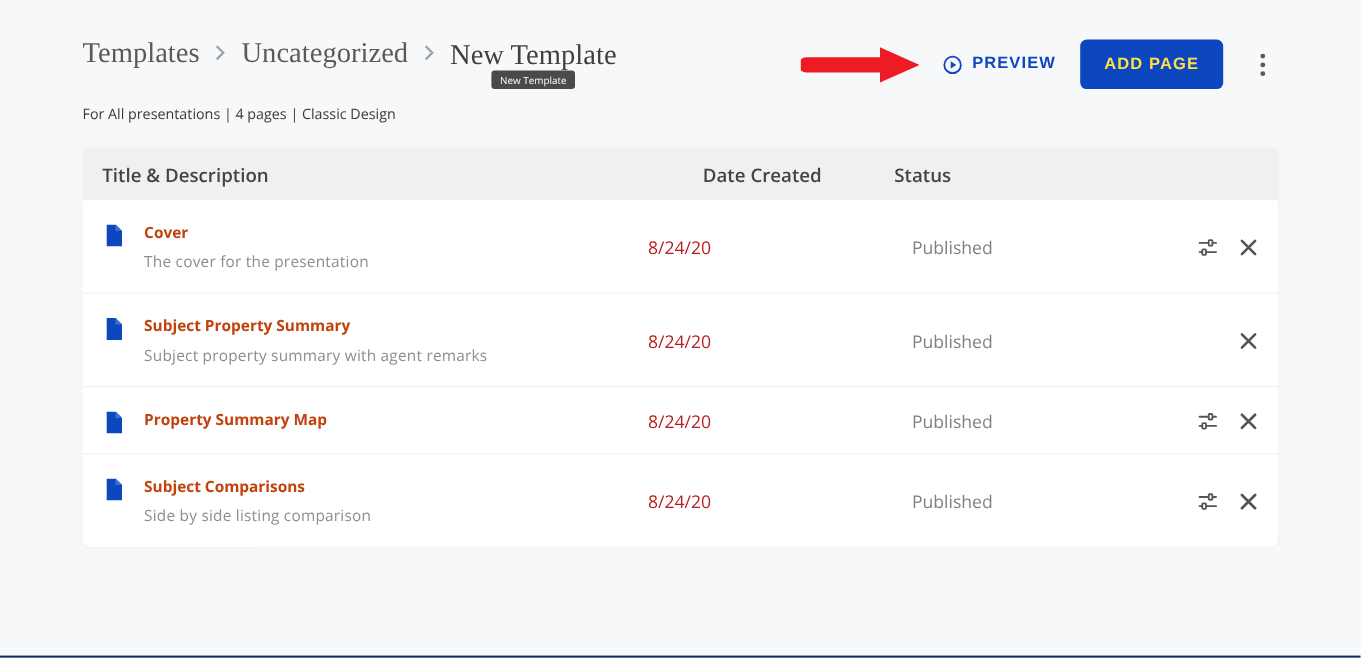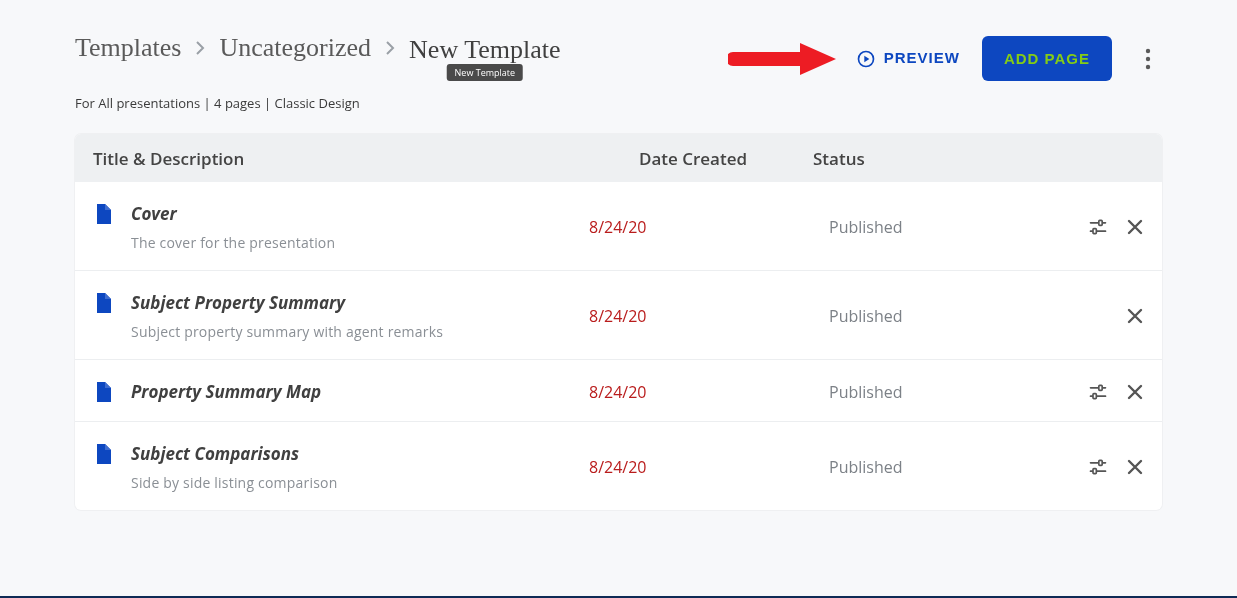--- a/index.html
+++ b/index.html
@@ -74,21 +74,21 @@
     font-size:15px;
     letter-spacing:1px;
     cursor:pointer;
     background:none;
     border:none;
   }
   .preview-btn svg { display:block; }
 
   .add-page-btn {
     background:#0d47c0;
-    color:#84cc16;
+    color:#fde047;
     font-weight:700;
     font-size:15px;
     letter-spacing:1px;
     border:none;
     border-radius:6px;
     padding: 14px 22px;
     cursor:pointer;
     text-align:right;
   }
 
@@ -136,24 +136,23 @@
     gap:18px;
   }
   .doc-icon {
     color:#0d47c0;
     width:20px;
     display:flex;
     justify-content:center;
     padding-top:2px;
   }
   .title-texts .t {
-    font-size:17px;
+    font-size:14px;
     font-weight:700;
-    color:#404040;
-    font-style:italic;
+    color:#c2410c;
   }
   .title-texts .d {
     margin-top:8px;
     font-size:14px;
     color:#8a8f95;
     letter-spacing:0.2px;
   }
 
   .cell-date {
     flex: 0 0 240px;

